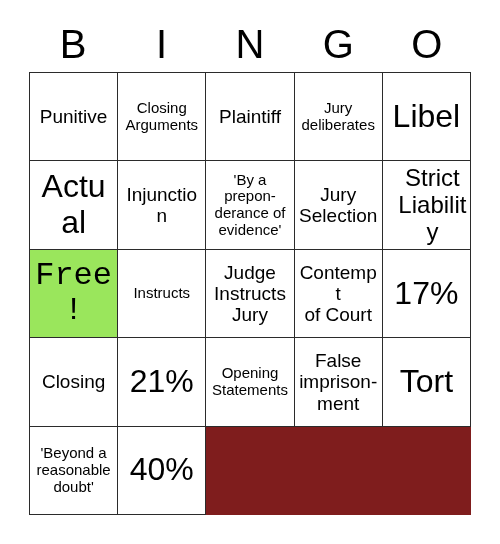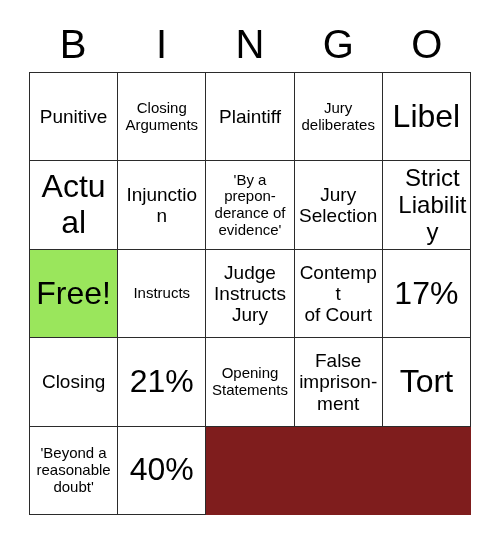--- a/index.html
+++ b/index.html
@@ -78,20 +78,21 @@
     white-space: pre-line;
     word-break: break-word;
   }
   .size-sm .cell-text { font-size: 15px; }
   .size-md .cell-text { font-size: 19px; }
   .size-lg .cell-text { font-size: 24px; margin-left: 12px; }
   .size-xl .cell-text { font-size: 32px; }
 
   .free-cell {
     background: #9ae65c;
+    font-family: Liberation Mono, monospace;
   }
 </style>
 </head>
 <body>
 
 <div id="bingo-card">
 
   <div id="bingo-header">
     <div class="header-letter">B</div>
     <div class="header-letter">I</div>

